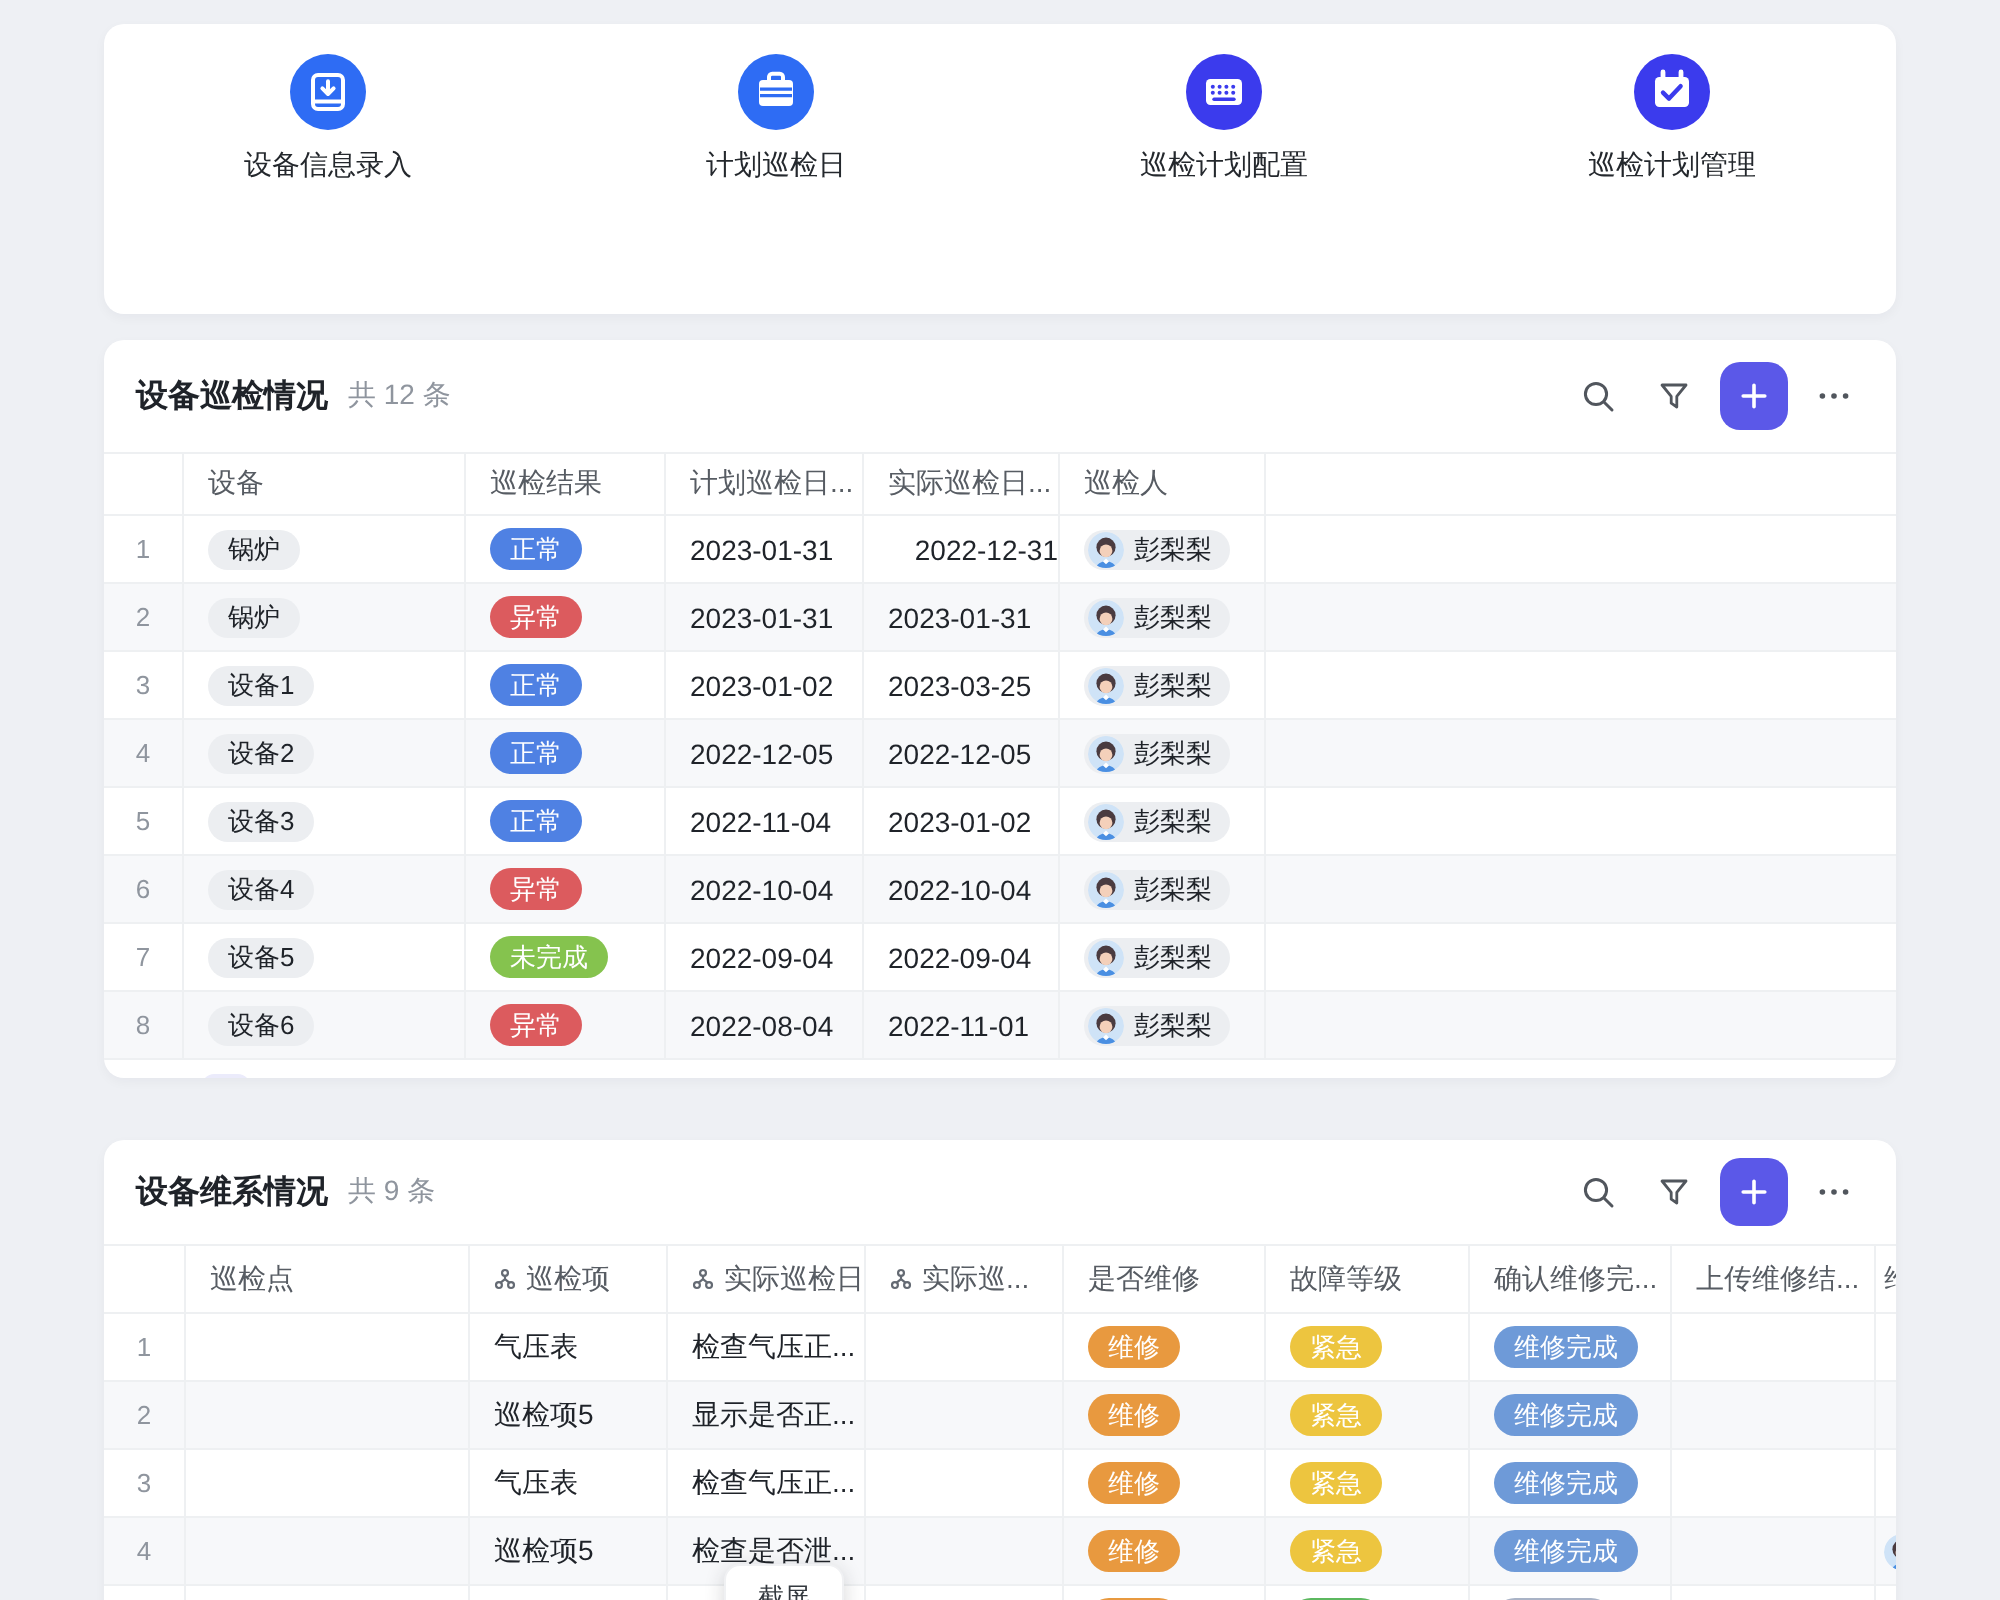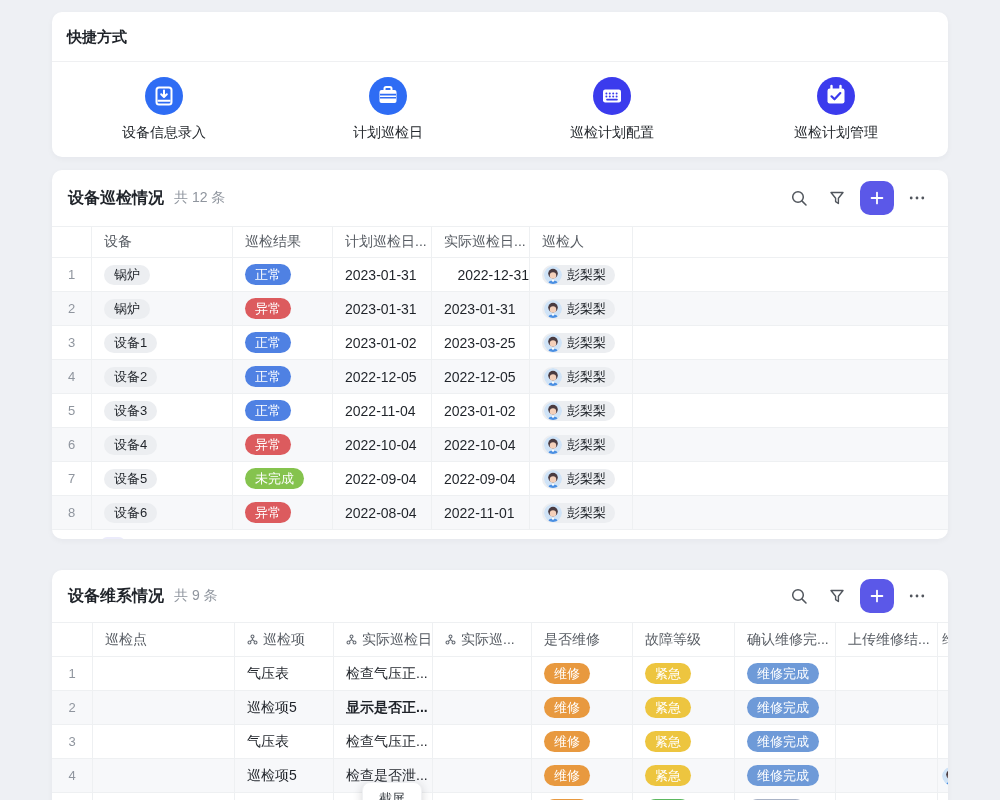--- a/index.html
+++ b/index.html
@@ -71,21 +71,20 @@
   .tooltip{
     position:absolute;left:362px;top:782px;z-index:20;background:#fff;
     border-radius:8px;padding:7px 16px 9px;font-size:13px;color:#33383e;
     box-shadow:0 2px 10px rgba(31,35,41,.18);border:1px solid #f0f1f3;
   }
 </style>
 </head>
 <body>
 
 <div class="card" id="card-shortcuts">
-  <div class="shortcuts-title">快捷方式</div>
   <div class="shortcuts-items" id="shortcuts-items">
       <div class="shortcut-item">
         <span class="icon-circle"><svg viewBox="0 0 38 38" width="38" height="38">
             <circle cx="19" cy="19" r="19" fill="#2e6cf4"></circle>
             <rect x="11.5" y="10.5" width="15" height="17" rx="2.5" fill="none" stroke="#fff" stroke-width="2"></rect>
             <path d="M19 13.6 v6 M16.2 17.2 L19 20 L21.8 17.2" stroke="#fff" stroke-width="2" fill="none" stroke-linecap="round" stroke-linejoin="round"></path>
             <path d="M12.5 23.8 h13" stroke="#fff" stroke-width="2"></path>
           </svg></span>
         <div class="s-label">设备信息录入</div>
       </div>
@@ -585,21 +584,21 @@
         <div class="tcell lastclip" style="width: 10px;"></div>
       </div>
       <div class="trow tr even">
         <div class="tcell numcol" style="width: 41px;">
           <span>2</span>
         </div>
         <div class="tcell" style="width: 142px;"></div>
         <div class="tcell" style="width: 99px;">
           <span class="cell-text">巡检项5</span>
         </div>
-        <div class="tcell" style="width: 99px; font-weight: bold;">
+        <div class="tcell" style="width: 99px;">
           <span class="cell-text">显示是否正...</span>
         </div>
         <div class="tcell" style="width: 99px;"></div>
         <div class="tcell" style="width: 101px;">
           <span class="pill-status" style="background: rgb(232, 153, 63);">维修</span>
         </div>
         <div class="tcell" style="width: 102px;">
           <span class="pill-status" style="background: rgb(237, 197, 63);">紧急</span>
         </div>
         <div class="tcell" style="width: 101px;">

